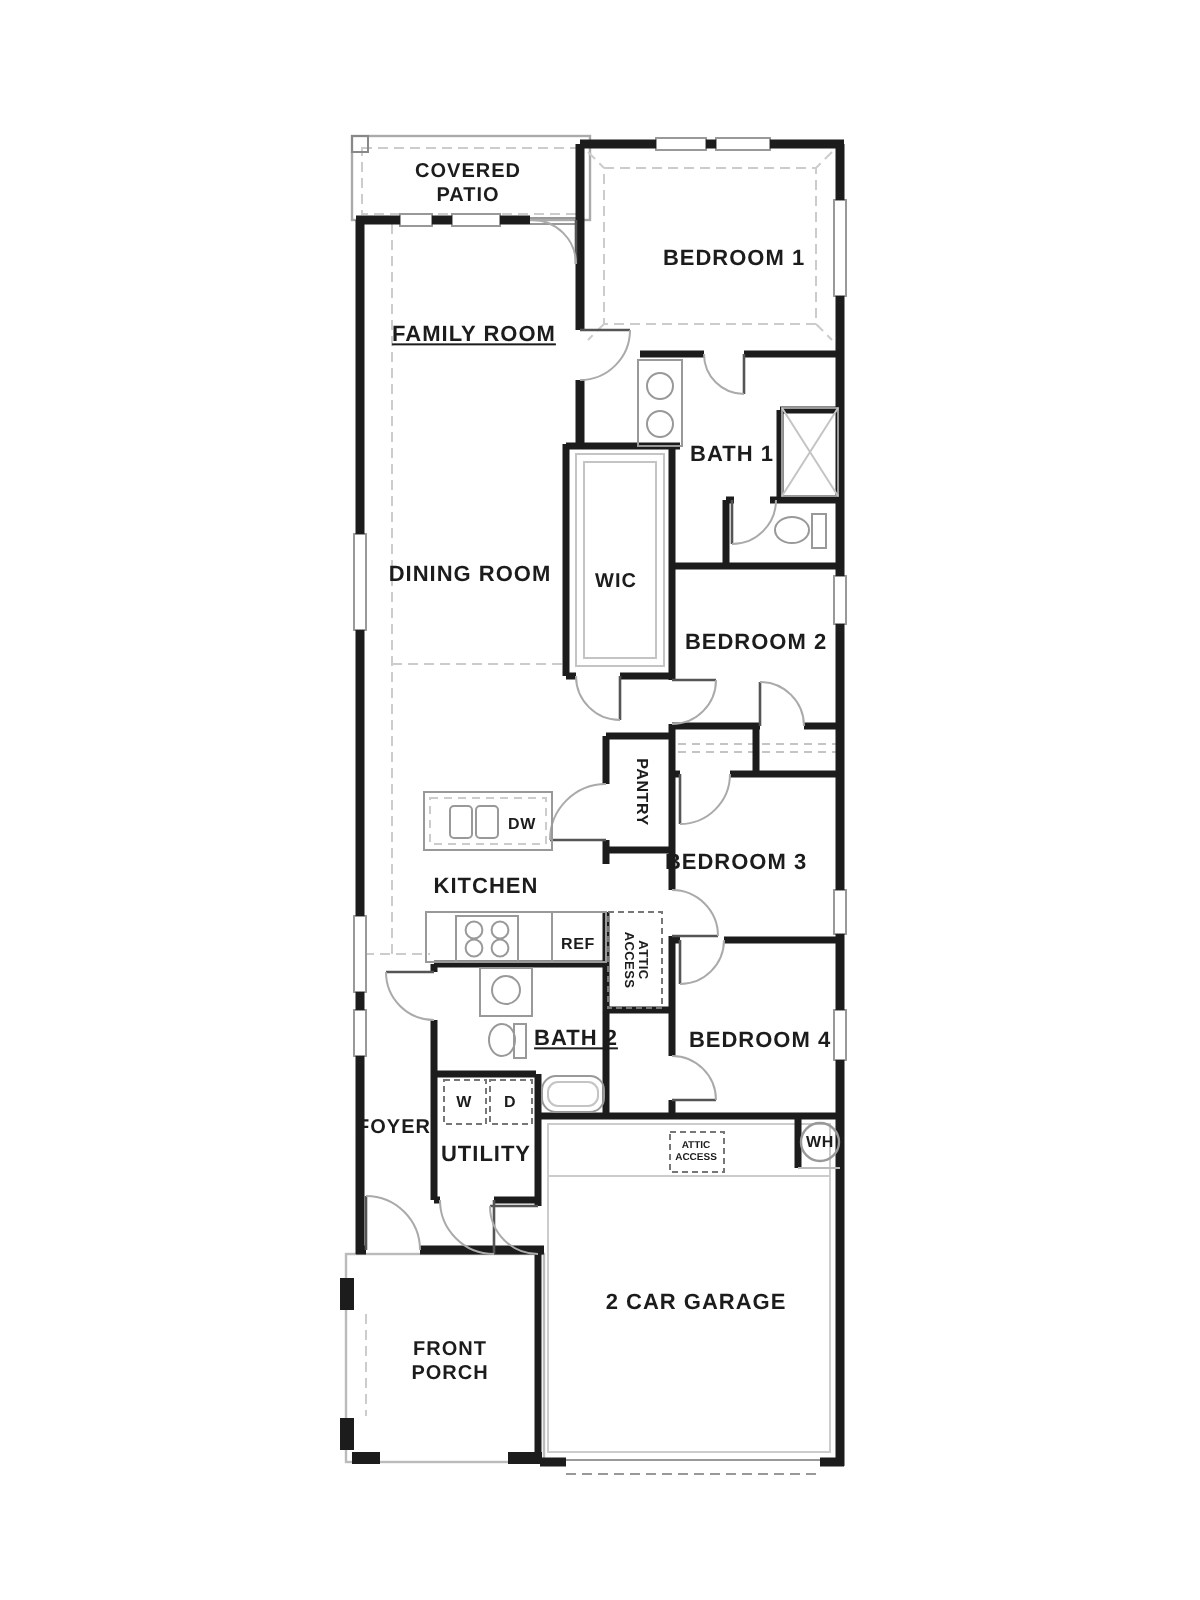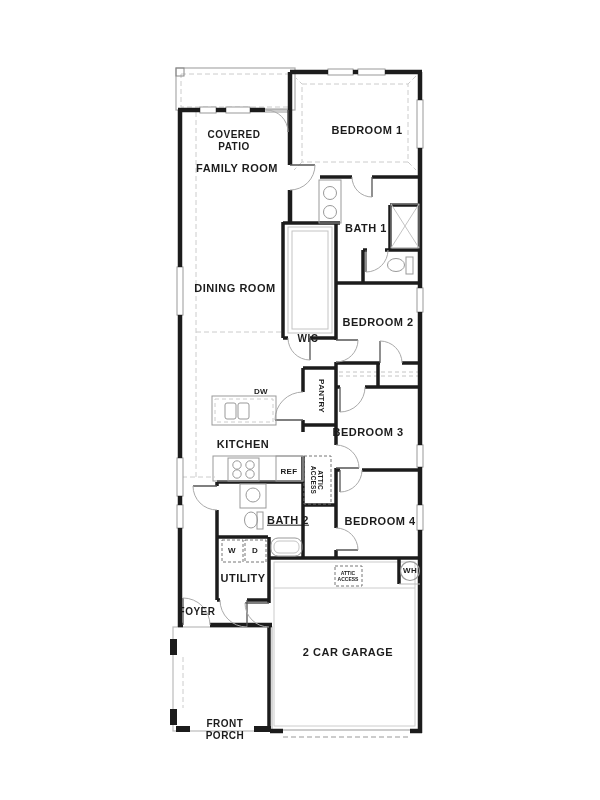--- a/index.html
+++ b/index.html
@@ -1,21 +1,21 @@
 <!DOCTYPE html>
 <html><head>
 <meta charset="utf-8">
 <style>
   html,body{margin:0;padding:0;background:#fff;}
   #canvas{position:relative;width:600px;height:800px;background:#fff;overflow:hidden;
           font-family:"Liberation Sans", sans-serif;}
   #plan-svg{position:absolute;left:0;top:0;}
   .lbl{position:absolute;transform:translate(-50%,-50%);font-weight:bold;color:#1c1c1c;
        font-size:11px;letter-spacing:.5px;white-space:pre-line;text-align:center;line-height:1.15;}
-  .md{font-size:10px;margin-top:48px;}
+  .md{font-size:10px;}
   .sm{font-size:8px;letter-spacing:.3px;}
   .xs{font-size:6.5px;letter-spacing:.2px;}
   .xxs{font-size:5px;letter-spacing:0;line-height:1.2;}
   .rot{transform:translate(-50%,-50%) rotate(90deg);}
 </style>
 </head>
 <body>
 
 <div id="canvas">
 
@@ -181,29 +181,29 @@
   </g>
 
   <rect x="304" y="456" width="27" height="48" fill="none" stroke="#777777" stroke-width="1" stroke-dasharray="3,2"></rect>
   <rect x="335" y="566" width="27" height="20" fill="none" stroke="#777777" stroke-width="1" stroke-dasharray="3,2"></rect>
 
   <circle cx="410" cy="571" r="9.5" fill="none" stroke="#999999" stroke-width="1.2"></circle>
 </svg>
 
   <div class="lbl md" style="left:234px;top:92px;">COVERED
 PATIO</div>
-  <div class="lbl" style="left:237px;top:168px;">FAMILY ROOM</div>
+  <div class="lbl" style="left:237px;top:168px;text-decoration:underline;">FAMILY ROOM</div>
   <div class="lbl" style="left:356px;top:130px;margin-left:11px;">BEDROOM 1</div>
   <div class="lbl" style="left:366px;top:228px;">BATH 1</div>
   <div class="lbl" style="left:235px;top:288px;">DINING ROOM</div>
   <div class="lbl md" style="left:308px;top:291px;">WIC</div>
   <div class="lbl" style="left:378px;top:322px;">BEDROOM 2</div>
   <div class="lbl sm rot" style="left:321px;top:396px;">PANTRY</div>
   <div class="lbl" style="left:243px;top:444px;text-align:right;">KITCHEN</div>
-  <div class="lbl sm" style="left:261px;top:392px;">DW</div>
+  <div class="lbl sm" style="left:261px;top:412px;">DW</div>
   <div class="lbl" style="left:368px;top:432px;">BEDROOM 3</div>
   <div class="lbl sm" style="left:289px;top:472px;">REF</div>
   <div class="lbl xs rot" style="left:317px;top:480px;">ATTIC
 ACCESS</div>
   <div class="lbl" style="left:288px;top:520px;text-decoration:underline;">BATH 2</div>
   <div class="lbl" style="left:380px;top:521px;">BEDROOM 4</div>
   <div class="lbl md" style="left:197px;top:564px;">FOYER</div>
   <div class="lbl sm" style="left:232px;top:551px;">W</div>
   <div class="lbl sm" style="left:255px;top:551px;">D</div>
   <div class="lbl" style="left:243px;top:578px;">UTILITY</div>

